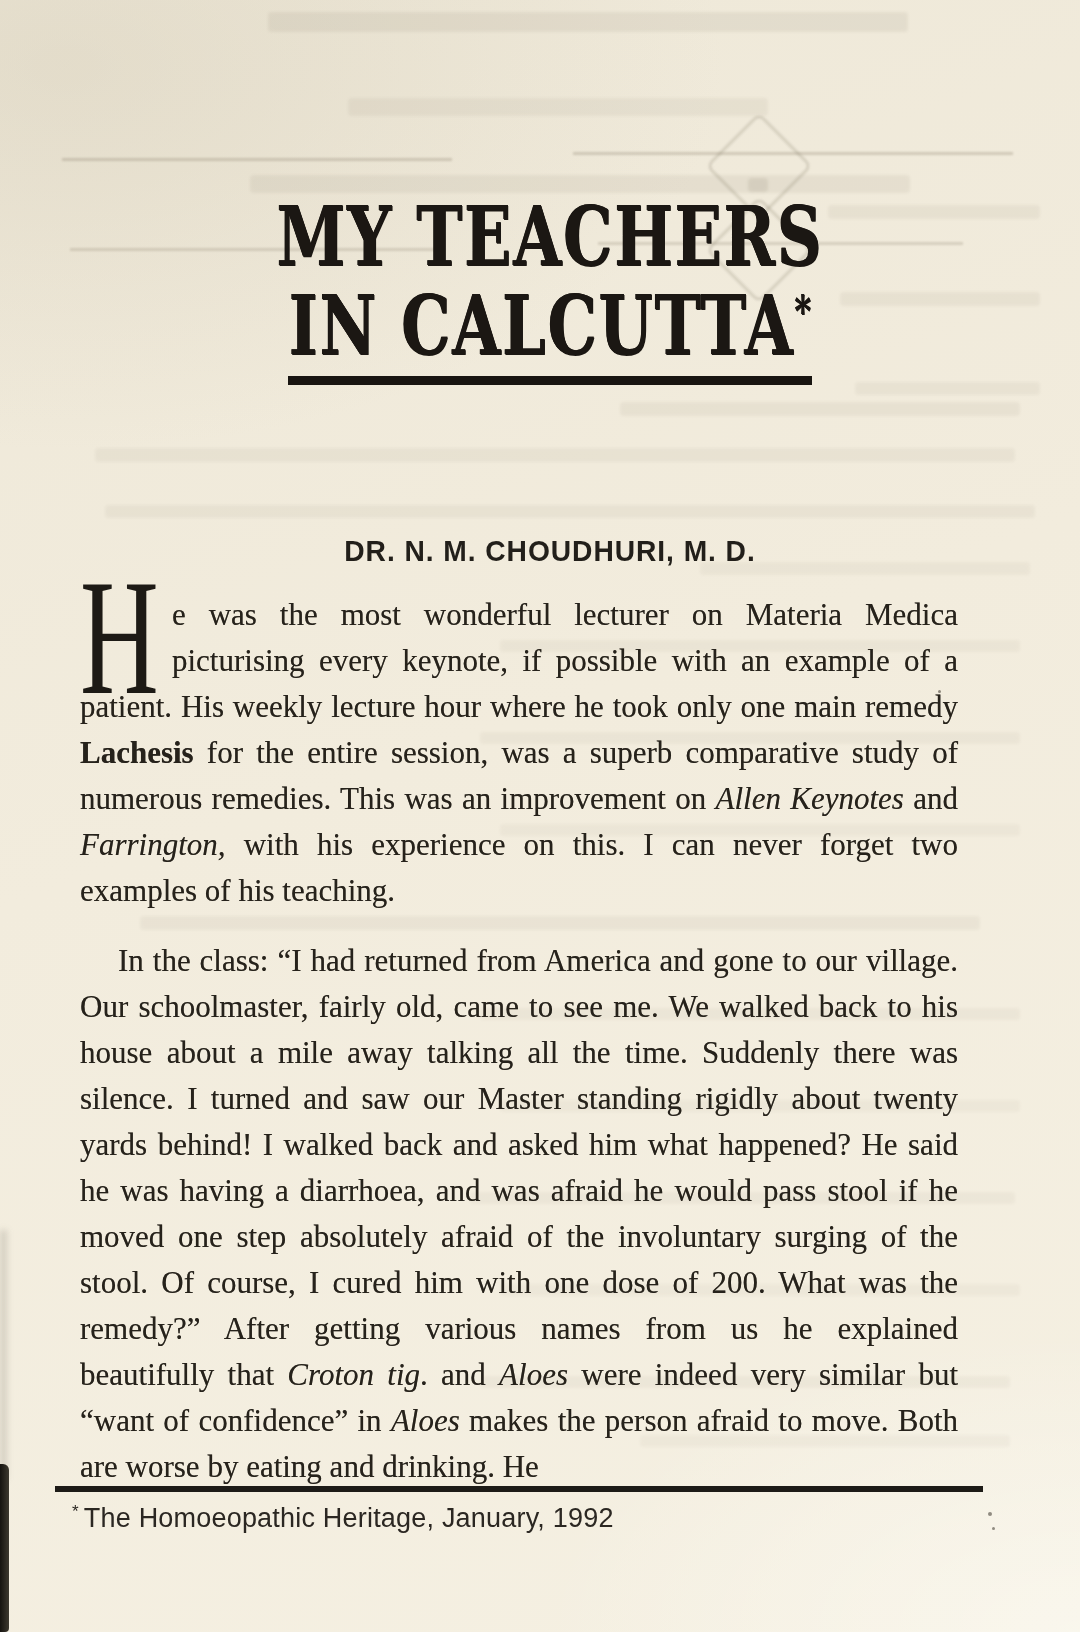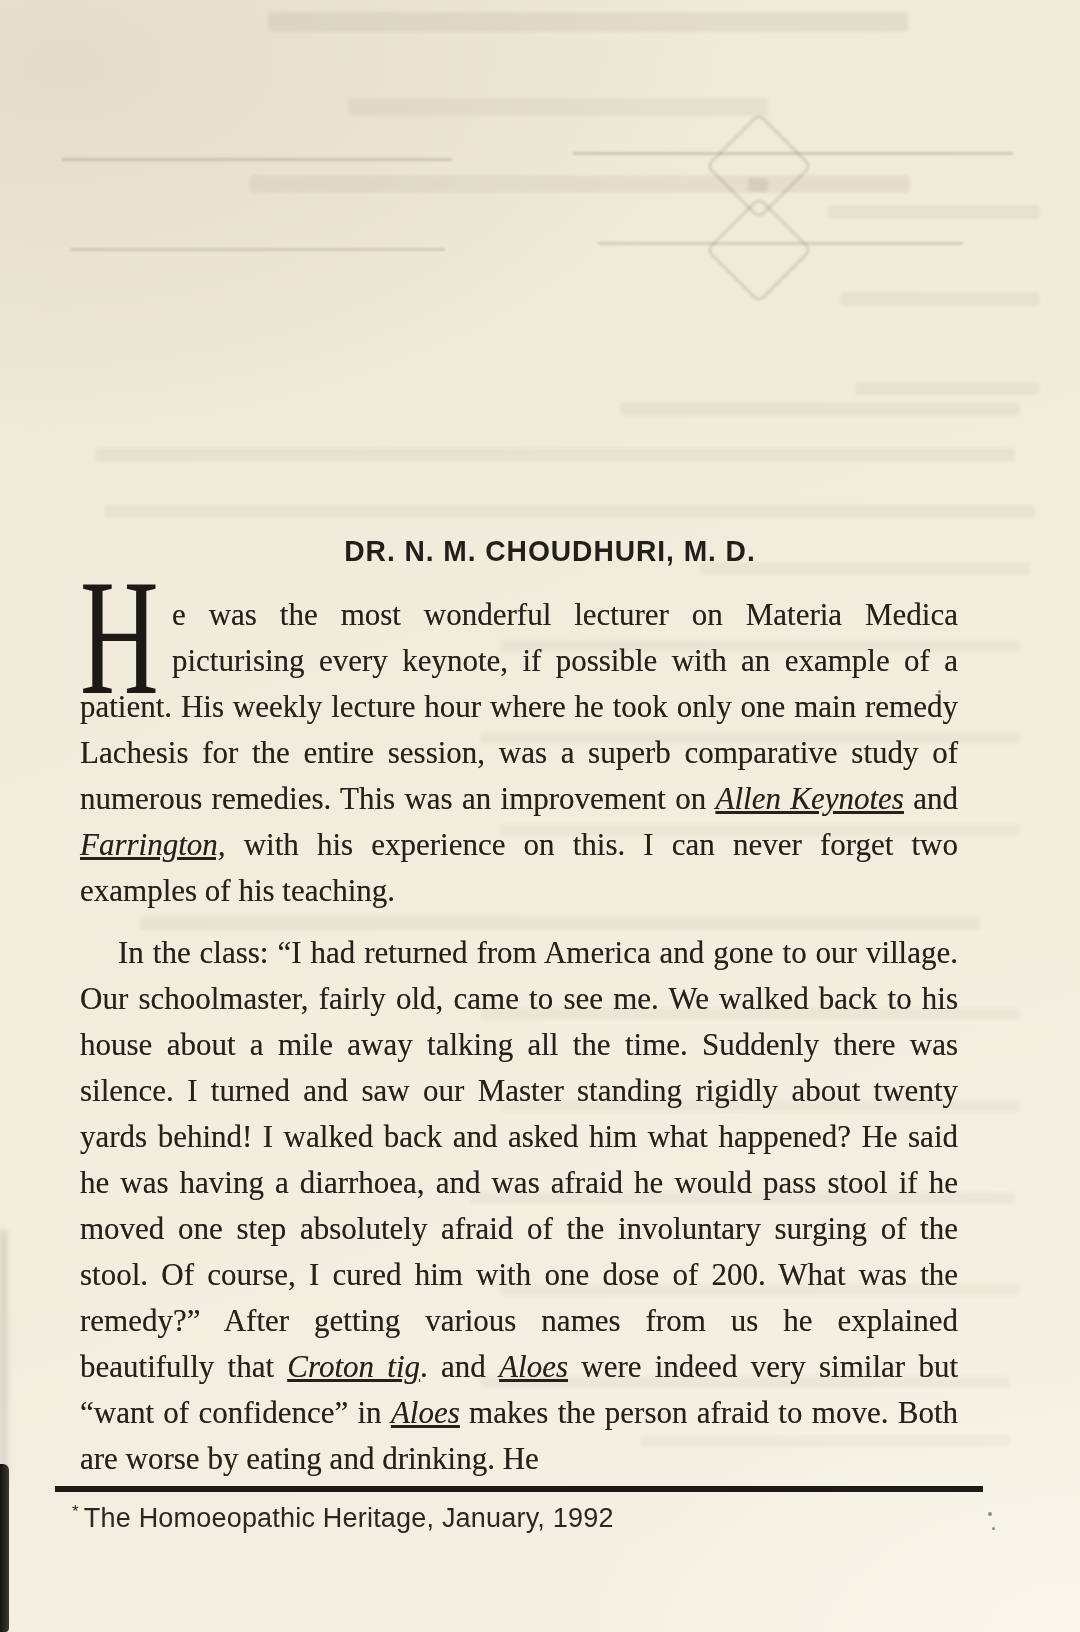--- a/index.html
+++ b/index.html
@@ -42,29 +42,29 @@
     letter-spacing:1px; color:#221f1a; transform:scaleX(0.94);
   }
 
   
   .body-text {
     position:absolute; left:80px; top:592px; width:878px;
     font-size:31px; line-height:46px; text-align:justify;
     color:#26221b; text-shadow:0 0 0.4px rgba(38,34,27,0.55);
   }
   .para { margin:0; }
-  .para.indented { margin-top:16px; text-indent:38px; }
+  .para.indented { margin-top:24px; text-indent:38px; }
   .dropcap {
     float:left; font-family:"Liberation Serif", serif; font-size:165px;
     height:92px; line-height:92px; width:86px;
     transform:scaleX(0.66); transform-origin:0 78%;
     margin-right:6px; color:#1d1a15; text-shadow:none;
   }
-  .run-bold { font-weight:normal; }
-  .run-italic { font-style:italic;text-decoration:underline; }
+  .run-bold { font-weight:bold; }
+  .run-italic { font-style:italic; }
 
   
   .footnote-rule { position:absolute; left:55px; top:1486px; width:928px; height:6px; background:#1d1b17; }
   .footnote {
     position:absolute; left:72px; top:1502px;
     font-family:"Liberation Sans", sans-serif; font-size:27px; color:#2b2722; letter-spacing:0.2px;
   }
   .footnote-marker { font-size:17px; vertical-align:10px; margin-right:5px; }
 </style>
 </head>
@@ -98,20 +98,25 @@
     <div class="ghost" style="left:500px; top:1100px; width:520px; height:12px; opacity:0.05;"></div>
     <div class="ghost" style="left:470px; top:1192px; width:545px; height:12px; opacity:0.06;"></div>
     <div class="ghost" style="left:500px; top:1284px; width:520px; height:12px; opacity:0.05;"></div>
     <div class="ghost" style="left:480px; top:1376px; width:530px; height:12px; opacity:0.06;"></div>
     <div class="ghost" style="left:640px; top:1435px; width:370px; height:12px; opacity:0.05;"></div>
     <div class="speck" style="left:988px; top:1512px; width:4px; height:4px;"></div>
     <div class="speck" style="left:992px; top:1527px; width:3px; height:3px;"></div>
     <div class="speck" style="left:938px; top:690px;  width:3px; height:3px;"></div>
   </div>
 
+  <header class="title-block">
+    <div class="title-line">MY TEACHERS</div>
+    <div class="title-line"><span>IN CALCUTTA</span><span class="title-star">*</span></div>
+    <div class="title-underline"></div>
+  </header>
 
   <div class="byline">DR. N. M. CHOUDHURI, M. D.</div>
 
   <main class="body-text">
     <p class="para">
       <span class="dropcap">H</span><span><span>e was the most wonderful lecturer on Materia Medica picturising every keynote, if possible with an example of a patient. His weekly lecture hour  where he took only one main remedy </span><span class="run-bold">Lachesis</span><span> for the entire session, was a superb comparative study of numerous remedies. This was an improvement on </span><span class="run-italic">Allen Keynotes</span><span> and </span><span class="run-italic">Farrington,</span><span> with his experience on this. I can never forget two examples of his teaching.</span></span>
     </p>
     <p class="para indented"><span>In the class: “I had returned from America and gone to our village. Our schoolmaster, fairly old, came to see me. We walked back to his house about a mile away talking all the time. Suddenly there was silence. I turned and saw our Master standing rigidly about twenty yards behind! I walked back and asked him what happened? He said he was having a  diarrhoea, and was afraid he would pass stool if he moved one step  absolutely afraid of the involuntary surging of the stool. Of course, I cured him with one dose of 200. What was the remedy?” After getting various names from us he explained beautifully that </span><span class="run-italic">Croton tig</span><span>. and </span><span class="run-italic">Aloes</span><span> were indeed very similar but “want of confidence” in </span><span class="run-italic">Aloes</span><span> makes the person afraid to move. Both are worse by eating and drinking. He</span></p>
   </main>
 

